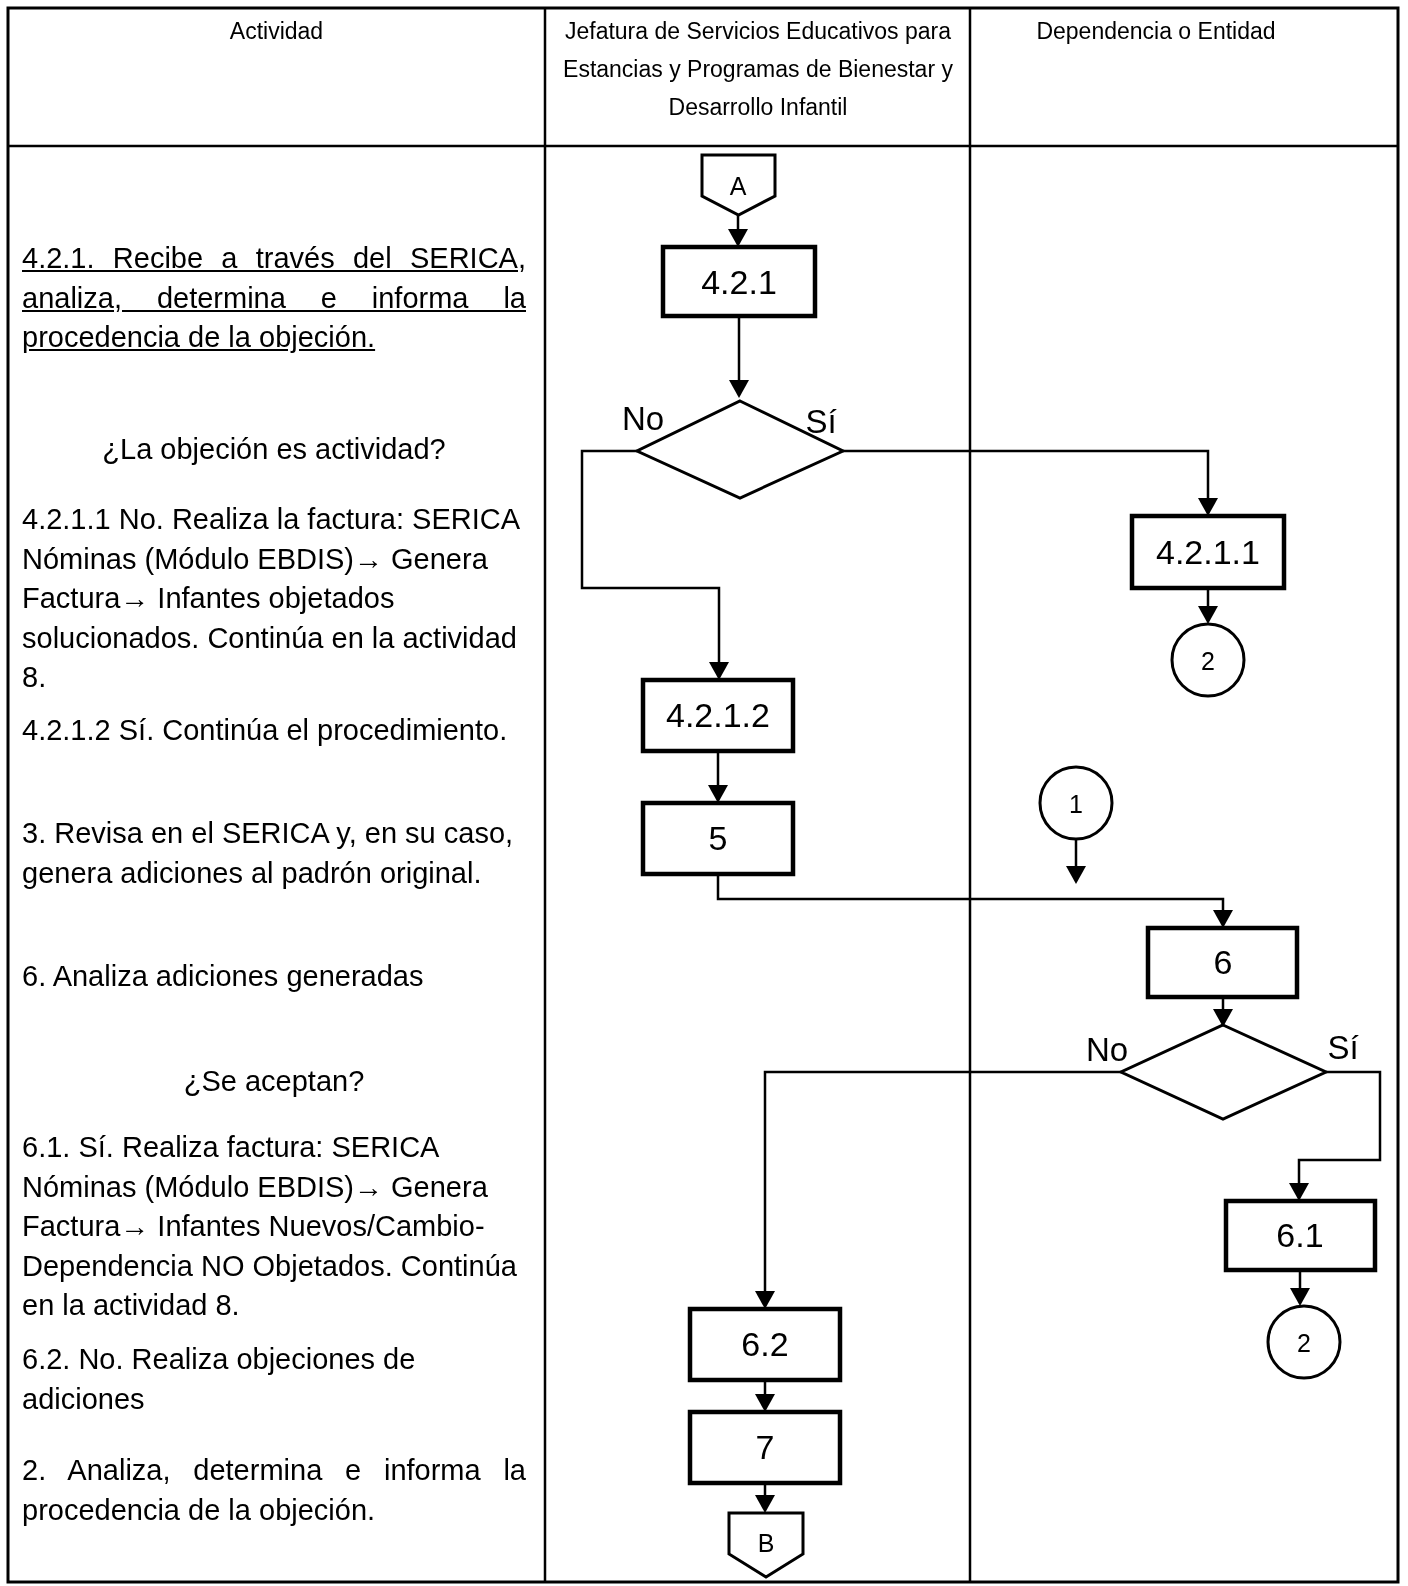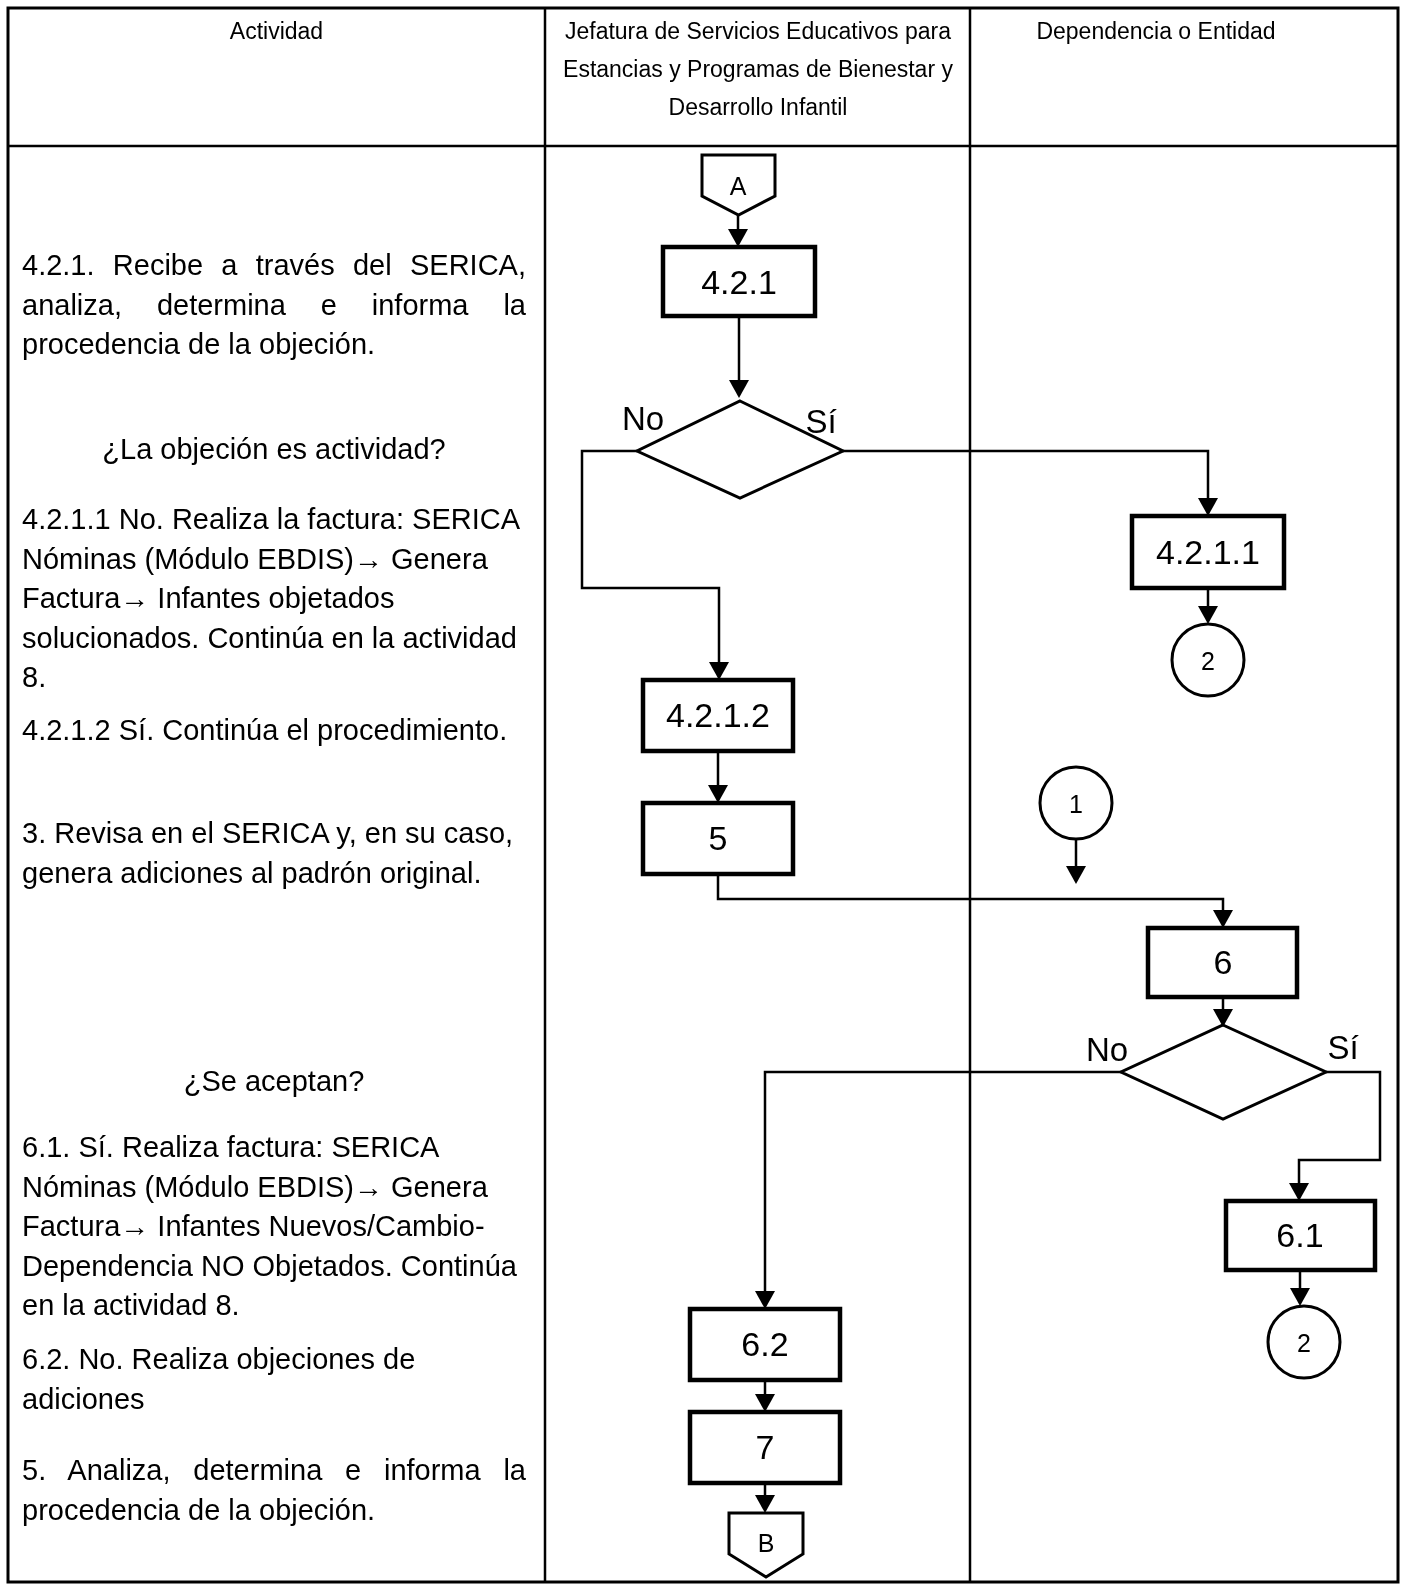--- a/index.html
+++ b/index.html
@@ -38,29 +38,30 @@
 </style>
 </head>
 <body>
 
 <div class="stage">
 
   <div class="hdr" style="left:8px;top:12px;width:537px;">Actividad</div>
   <div class="hdr" style="left:549px;top:12px;width:418px;">Jefatura de Servicios Educativos para Estancias y Programas de Bienestar y Desarrollo Infantil</div>
   <div class="hdr" style="left:972px;top:12px;width:368px;">Dependencia o Entidad</div>
 
-  <div class="para just" style="top:246px;">4.2.1. Recibe a través del SERICA, analiza, determina e informa la procedencia de la objeción.</div>
+  <div class="para just" style="top:239px;text-decoration:underline;">4.2.1. Recibe a través del SERICA, analiza, determina e informa la procedencia de la objeción.</div>
   <div class="para center" style="top:430px;">¿La objeción es actividad?</div>
   <div class="para" style="top:500px;">4.2.1.1 No. Realiza la factura: SERICA Nóminas (Módulo EBDIS)→ Genera Factura→ Infantes objetados solucionados. Continúa en la actividad 8.</div>
   <div class="para" style="top:711px;">4.2.1.2 Sí. Continúa el procedimiento.</div>
   <div class="para" style="top:814px;">3. Revisa en el SERICA y, en su caso, genera adiciones al padrón original.</div>
+  <div class="para" style="top:957px;">6. Analiza adiciones generadas</div>
   <div class="para center" style="top:1062px;">¿Se aceptan?</div>
   <div class="para" style="top:1128px;">6.1. Sí. Realiza factura: SERICA Nóminas (Módulo EBDIS)→ Genera Factura→ Infantes Nuevos/Cambio-Dependencia NO Objetados. Continúa en la actividad 8.</div>
   <div class="para" style="top:1340px;">6.2. No. Realiza objeciones de adiciones</div>
-  <div class="para just" style="top:1451px;">5. Analiza, determina e informa la procedencia de la objeción.</div>
+  <div class="para just" style="top:1451px;">2. Analiza, determina e informa la procedencia de la objeción.</div>
 
   <svg width="1408" height="1586" viewBox="0 0 1408 1586">
 
     <g stroke="#000" fill="none">
       <rect x="8" y="8" width="1390" height="1574" stroke-width="3"></rect>
       <line x1="545" y1="8" x2="545" y2="1582" stroke-width="2.5"></line>
       <line x1="970" y1="8" x2="970" y2="1582" stroke-width="2.5"></line>
       <line x1="8" y1="146" x2="1398" y2="146" stroke-width="2.5"></line>
     </g>
 

